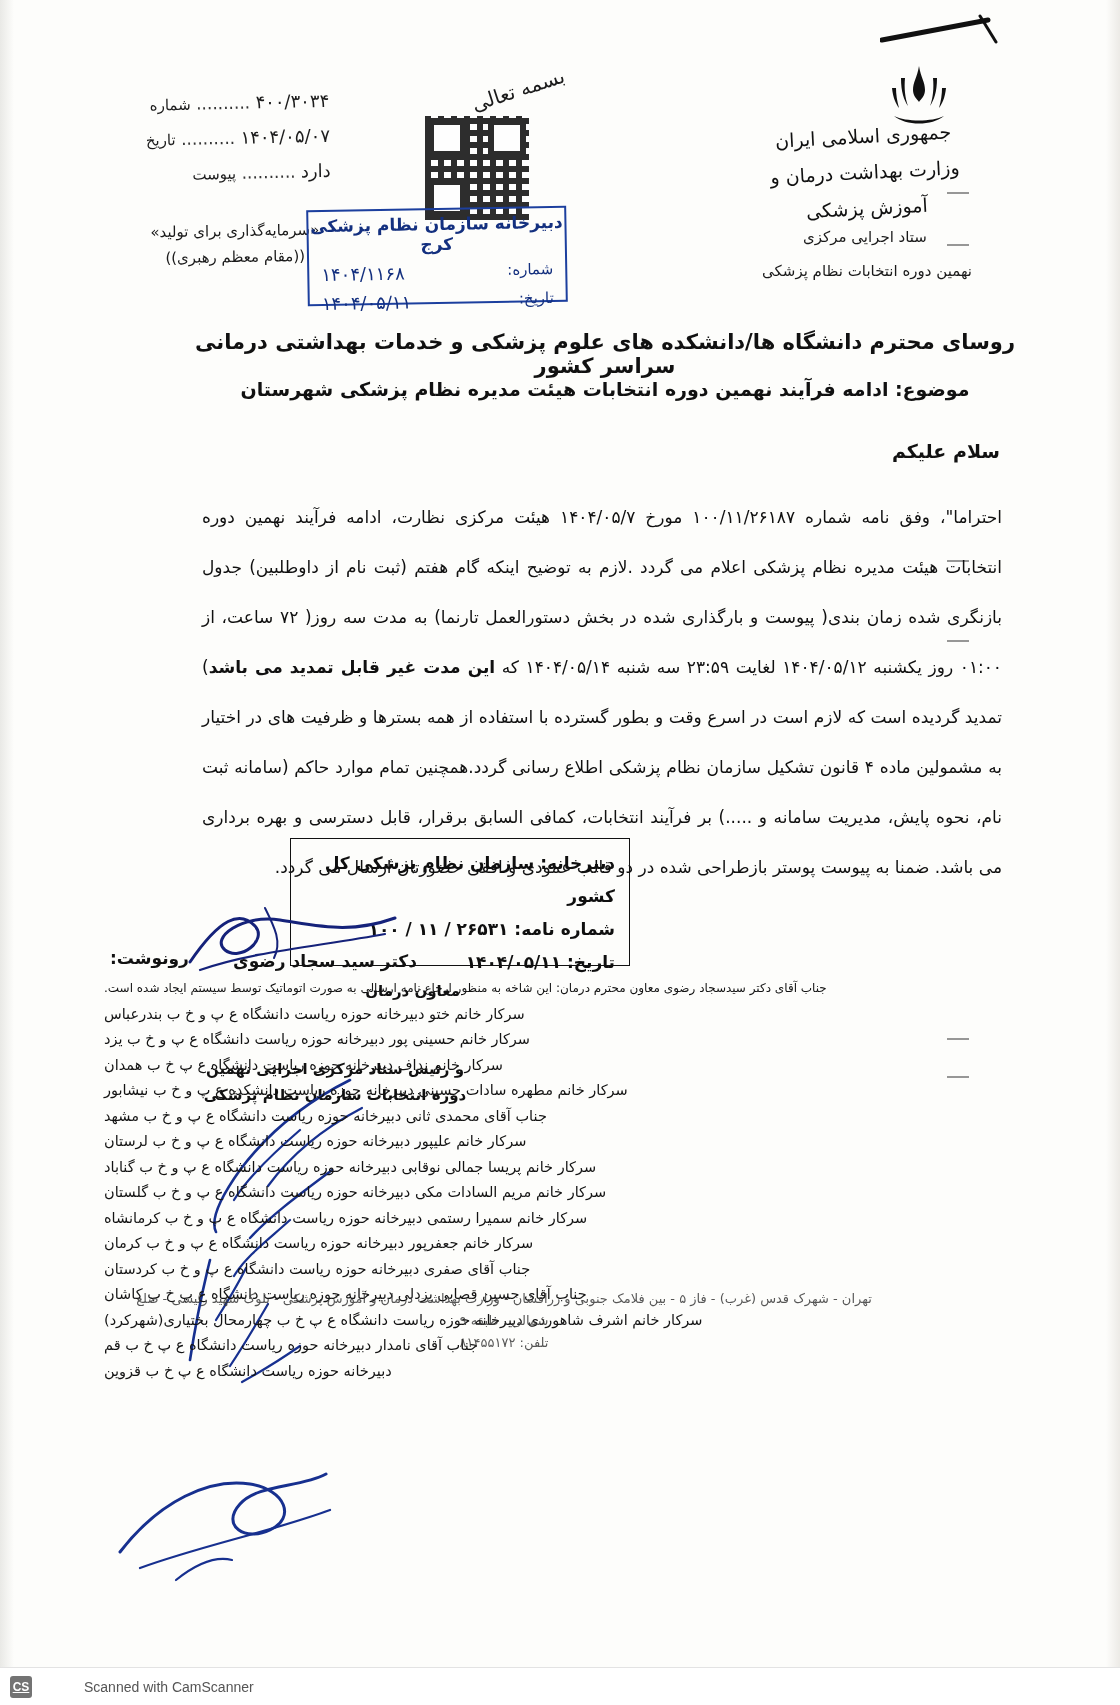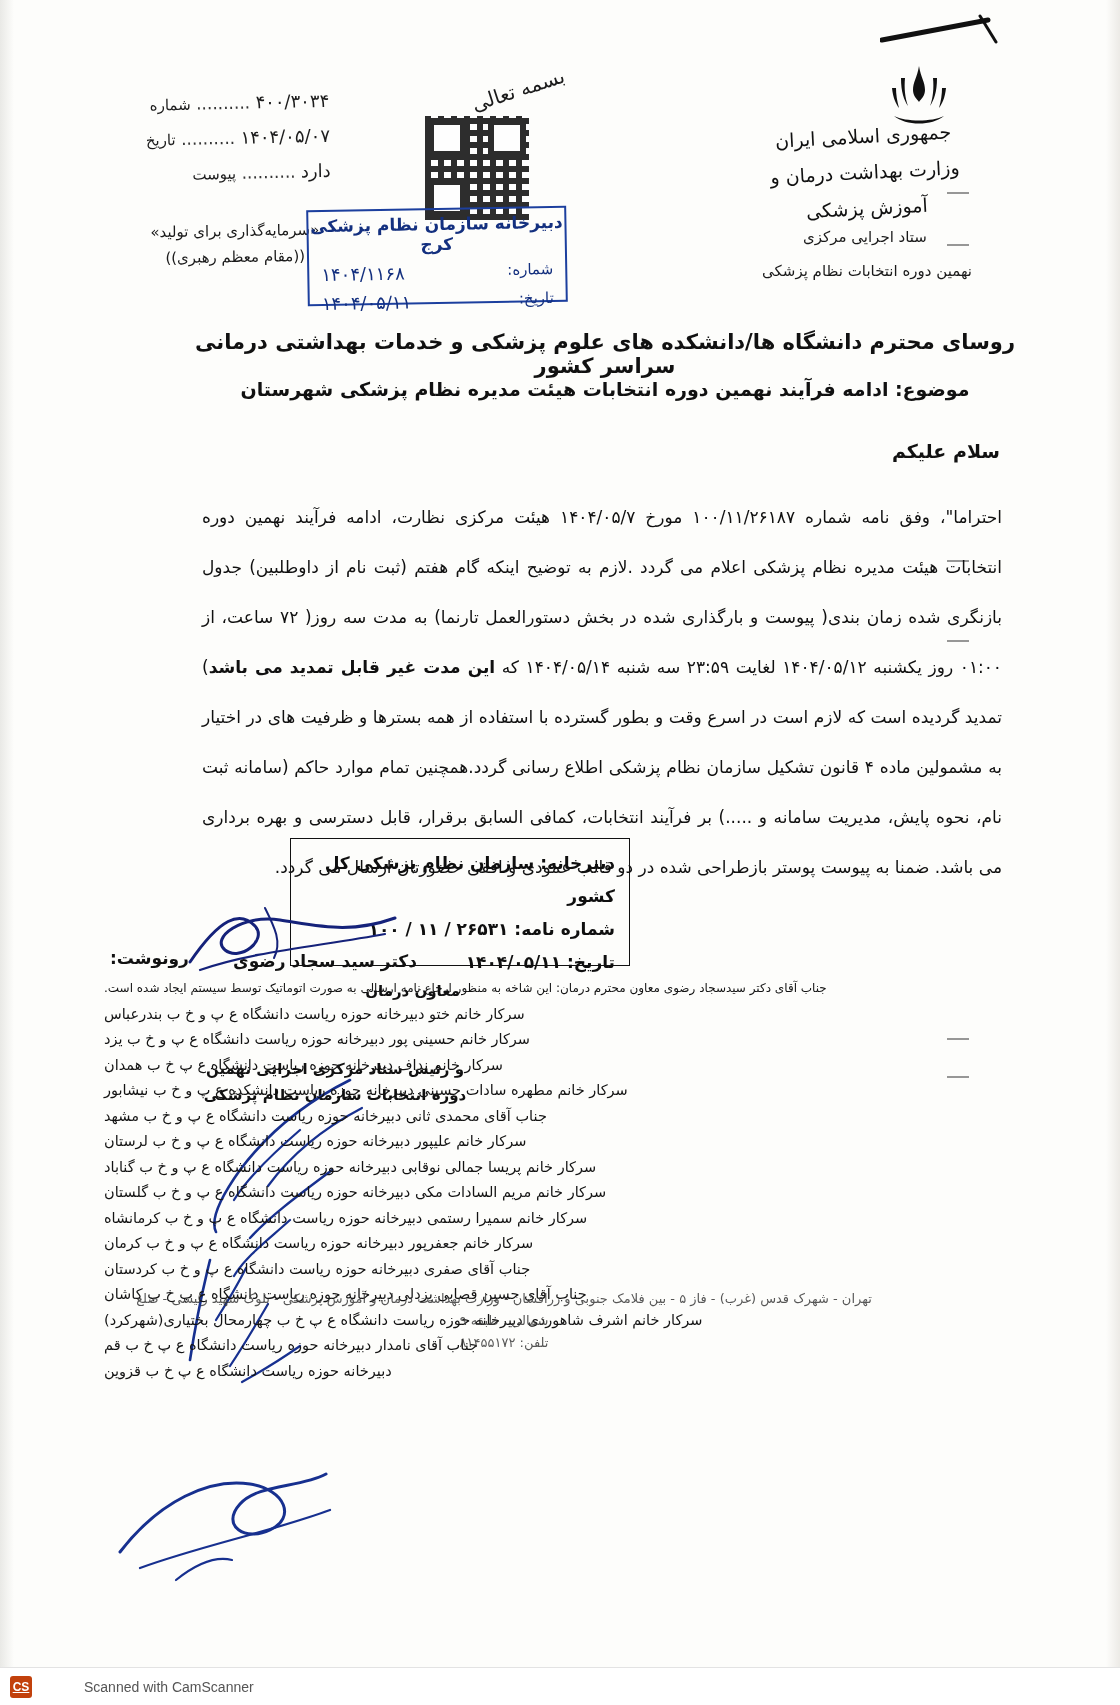--- a/index.html
+++ b/index.html
@@ -367,21 +367,21 @@
     border-top: 1px solid #e3e3e3;
     display: flex;
     align-items: center;
     gap: 8px;
     padding-left: 10px;
     box-sizing: border-box;
     direction: ltr;
   }
   .cs-logo {
     width: 22px; height: 22px;
-    background: #c2410c;
+    background: #737373;
     color: #fff;
     font-size: 12px;
     font-weight: bold;
     display: flex;
     align-items: center;
     justify-content: center;
     border-radius: 3px;
     font-family: "Liberation Sans", sans-serif;
     text-decoration: underline;
   }

